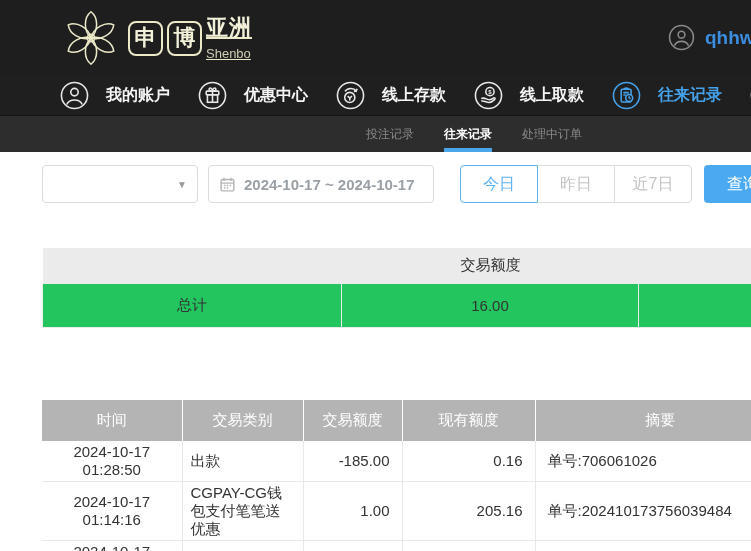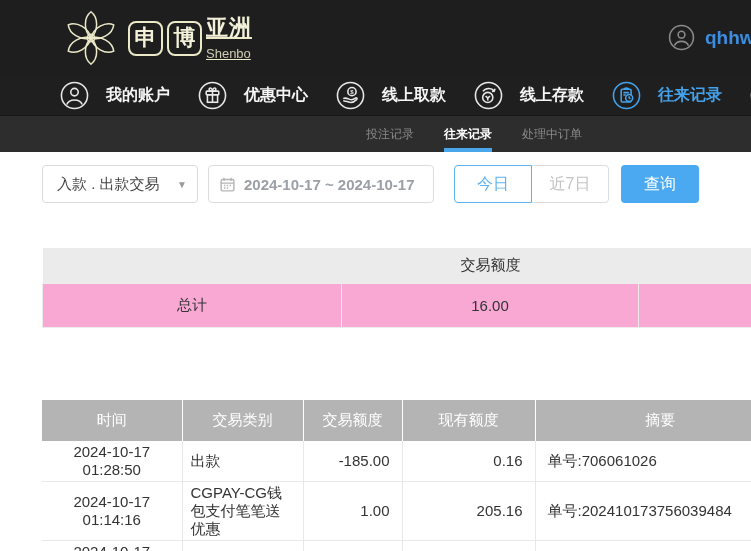--- a/index.html
+++ b/index.html
@@ -48,32 +48,32 @@
                 font-size:15px; background:#fff; cursor:pointer; }
   .select-box .caret { margin-left:auto; color:#9a9a9a; font-size:10px; }
   .date-box { width:226px; height:38px; border:1px solid #dcdcdc; border-radius:4px;
               display:flex; align-items:center; gap:8px; padding:0 10px; margin-left:10px;
               color:#9aa0a6; font-size:15px; background:#fff; cursor:pointer;font-weight:bold; }
   .cal-icon { width:17px; height:17px; color:#b5b5b5; flex:0 0 auto; }
   .btn-group { display:flex; margin-left:10px; }
   .quick-btn { width:78px; height:38px; background:#fff; border:1px solid #dcdcdc;
                color:#c3c3c3; font-size:16px; display:flex; align-items:center;
                justify-content:center; cursor:pointer; margin-left:-1px; }
-  .quick-btn:first-child { margin-left:10px; border-radius:4px 0 0 4px;font-family:Liberation Serif, serif; }
+  .quick-btn:first-child { margin-left:16px; border-radius:4px 0 0 4px;font-family:Liberation Serif, serif; }
   .quick-btn:last-child { border-radius:0 4px 4px 0; }
   .quick-btn.active { border:1px solid #5db2f0; color:#5db2f0; position:relative; z-index:2; }
   .search-btn { width:78px; height:38px; margin-left:12px; background:#4aa9f0; border:none;
                 border-radius:4px; color:#fff; font-size:16px; display:flex;
                 align-items:center; justify-content:center; cursor:pointer; }
 
   
   .summary-table { width:896px; margin:45px 0 0 42px; border-collapse:collapse;
                    table-layout:fixed; font-size:15px; color:#333; }
   .summary-table th { background:#ebebeb; height:35px; font-weight:normal; text-align:center; }
-  .summary-table td { height:44px; text-align:center; background:#f9a8d4;
+  .summary-table td { height:44px; text-align:center; background:#22c55e;
                       border:1px solid #ececec; }
 
   
   .tx-table { width:743px; margin:72px 0 0 42px; border-collapse:collapse;
               table-layout:fixed; font-size:15px; color:#333; }
   .tx-table thead th { background:#b4b4b4; color:#fff; height:41px; font-weight:normal;
                        border-left:1px solid #fff; text-align:center;margin-top:36px; }
   .tx-table thead th:first-child { border-left:none; }
   .tx-table tbody td { height:40px; border:1px solid #e8e8e8; border-top:none;
                        background:#fff; padding:2px 8px; line-height:18px; }
@@ -132,34 +132,34 @@
         <circle cx="12" cy="12" r="10.8"></circle>
         <rect x="6.8" y="8.4" width="10.4" height="3" rx="0.6"></rect>
         <rect x="7.8" y="11.4" width="8.4" height="6.2"></rect>
         <path d="M12 8.4 V17.6 M12 8.4 C10 8.4 8.6 7.4 9.4 6.2 C10.2 5.2 12 6.4 12 8.4 C12 6.4 13.8 5.2 14.6 6.2 C15.4 7.4 14 8.4 12 8.4 Z"></path>
       </svg>
       <span>优惠中心</span>
     </div>
     <div class="nav-item">
       <svg class="nav-icon" viewBox="0 0 24 24" fill="none" stroke="currentColor" stroke-width="1.3">
         <circle cx="12" cy="12" r="10.8"></circle>
+        <circle cx="11.4" cy="13.6" r="4.2"></circle>
+        <path d="M9.6 12.4 L11.4 14.2 L13.2 12.4 M11.4 14.2 V16.2"></path>
+        <path d="M7.4 8.6 C9.4 5.6 14.6 5.4 16.8 8.2 L17.4 6.4 M16.8 8.2 L14.8 8.6"></path>
+      </svg>
+      <span>线上存款</span>
+    </div>
+    <div class="nav-item">
+      <svg class="nav-icon" viewBox="0 0 24 24" fill="none" stroke="currentColor" stroke-width="1.3">
+        <circle cx="12" cy="12" r="10.8"></circle>
         <circle cx="13.2" cy="8.8" r="3.4"></circle>
         <text x="13.2" y="10.4" font-size="5" text-anchor="middle" fill="currentColor" stroke="none">$</text>
         <path d="M6 14.6 C8 13.4 9.6 14.6 11.2 15.2 C12.8 15.8 14.6 15.4 16 14.2 C17 13.4 18 14.4 17 15.4 C15.4 17 12.6 18.2 10.4 17.4 C8.4 16.8 7.2 16.2 6 16.6"></path>
       </svg>
       <span>线上取款</span>
-    </div>
-    <div class="nav-item">
-      <svg class="nav-icon" viewBox="0 0 24 24" fill="none" stroke="currentColor" stroke-width="1.3">
-        <circle cx="12" cy="12" r="10.8"></circle>
-        <circle cx="11.4" cy="13.6" r="4.2"></circle>
-        <path d="M9.6 12.4 L11.4 14.2 L13.2 12.4 M11.4 14.2 V16.2"></path>
-        <path d="M7.4 8.6 C9.4 5.6 14.6 5.4 16.8 8.2 L17.4 6.4 M16.8 8.2 L14.8 8.6"></path>
-      </svg>
-      <span>线上存款</span>
     </div>
     <div class="nav-item active">
       <svg class="nav-icon" viewBox="0 0 24 24" fill="none" stroke="currentColor" stroke-width="1.3">
         <circle cx="12" cy="12" r="10.8"></circle>
         <rect x="7.6" y="6.8" width="8.2" height="10.6" rx="1"></rect>
         <path d="M10.2 6.8 C10.2 5.6 13.6 5.6 13.6 6.8"></path>
         <path d="M9.4 9.6 H14 M9.4 11.6 H11.4"></path>
         <circle cx="14.2" cy="14" r="2.9" fill="#1f1f1f"></circle>
         <path d="M14.2 12.6 V14 L15.3 14.8"></path>
       </svg>
@@ -184,33 +184,33 @@
     </div>
     <div class="tab">
       <span>处理中订单</span>
     </div>
   </div>
 
   <div class="content">
 
     <div class="filter-row">
       <div class="select-box">
-        <span>入款 . 出款交易</span>
         <span class="caret">▼</span>
       </div>
       <div class="date-box">
         <svg class="cal-icon" viewBox="0 0 24 24" fill="none" stroke="currentColor" stroke-width="2">
           <rect x="3" y="5" width="18" height="16" rx="2"></rect>
           <path d="M7 2.5 V7 M17 2.5 V7 M3 10 H21"></path>
           <path d="M7 13.5 H9 M11 13.5 H13 M15 13.5 H17 M7 17 H9 M11 17 H13"></path>
         </svg>
         <span>2024-10-17 ~ 2024-10-17</span>
       </div>
       <div class="btn-group">
         <div class="quick-btn active">今日</div>
+        <div class="quick-btn">昨日</div>
         <div class="quick-btn">近7日</div>
       </div>
       <div class="search-btn">查询</div>
     </div>
 
     <table class="summary-table">
       <colgroup>
           <col style="width:299px">
           <col style="width:297px">
           <col style="width:300px">

